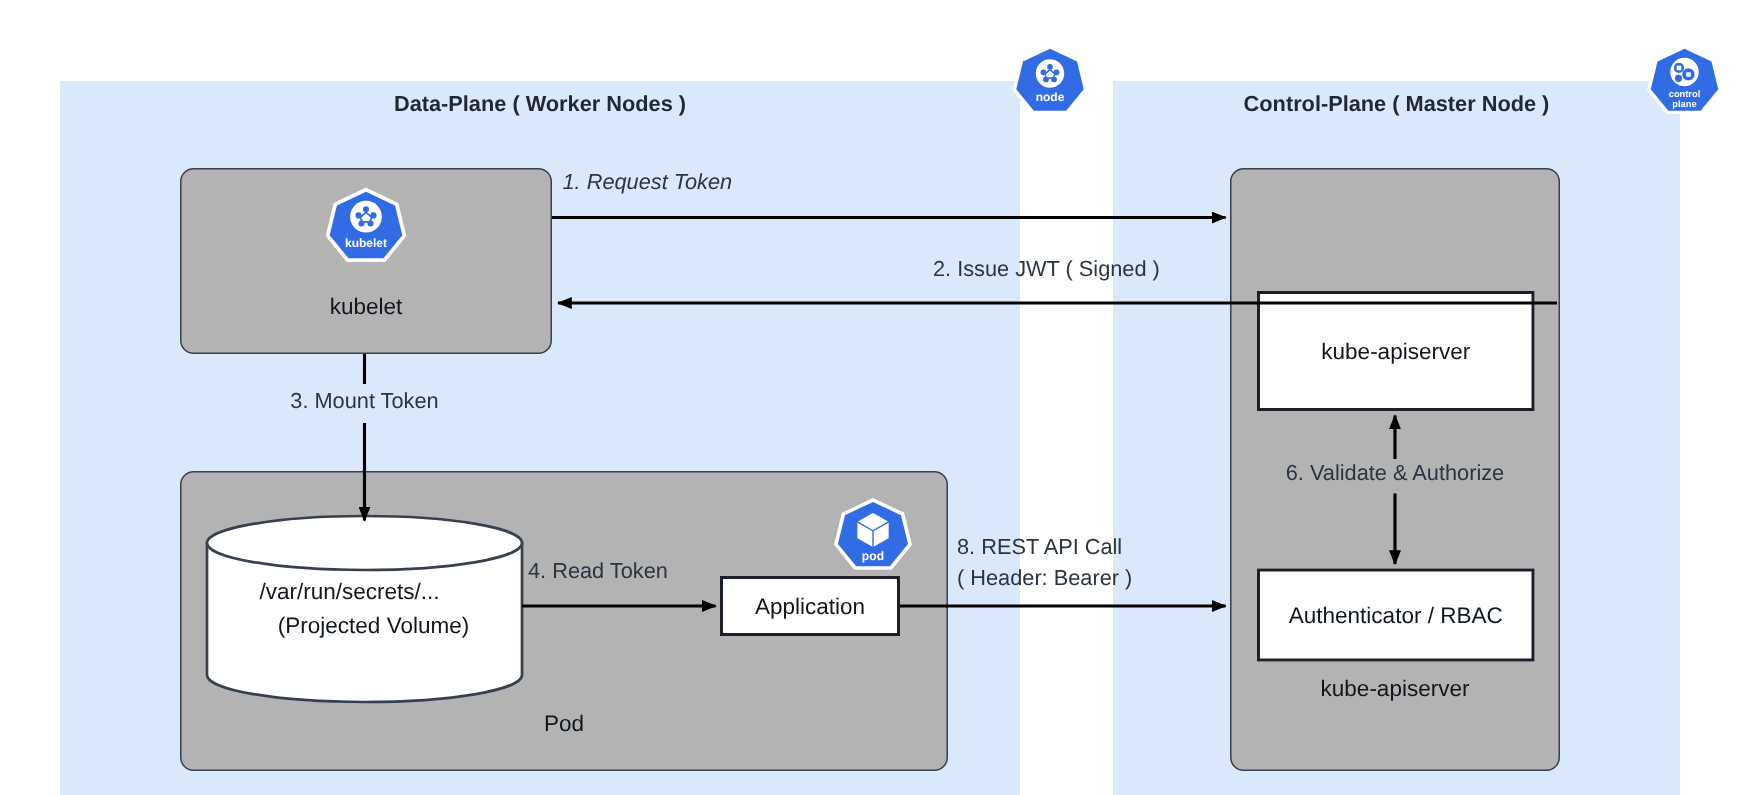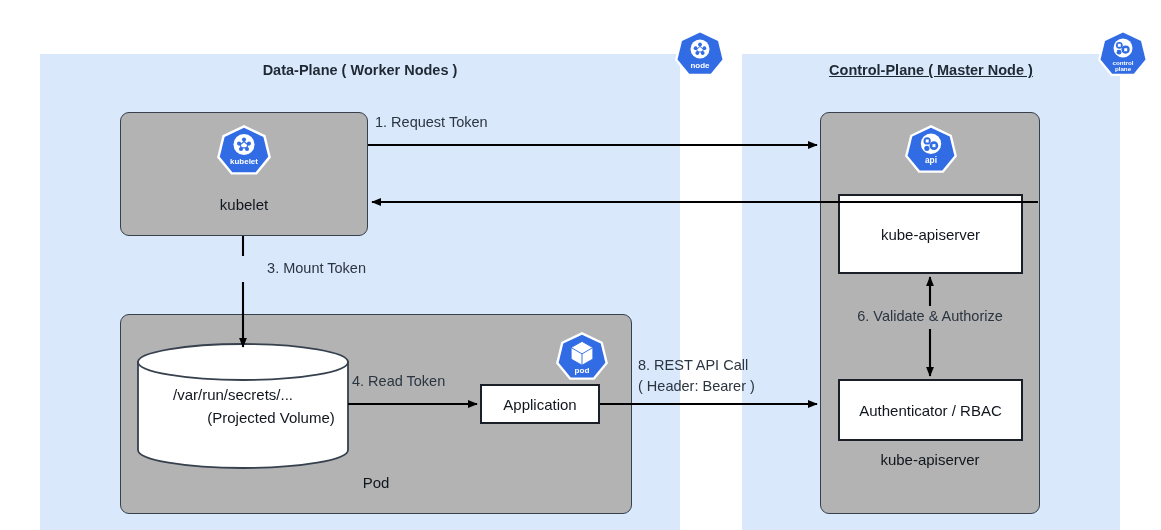--- a/index.html
+++ b/index.html
@@ -35,21 +35,21 @@
 </style>
 </head>
 <body>
 
 <div id="canvas">
 
   <div class="panel" style="left:40px;top:30px;width:640px;height:480px;"></div>
   <div class="panel" style="left:742px;top:30px;width:378px;height:480px;"></div>
 
   <div class="panel-title" style="left:40px;top:38px;width:640px;">Data-Plane ( Worker Nodes )</div>
-  <div class="panel-title" style="left:742px;top:38px;width:378px;text-decoration:underline;">Control-Plane ( Master Node )</div>
+  <div class="panel-title" style="left:742px;top:38px;width:378px;">Control-Plane ( Master Node )</div>
 
   <div class="gbox" style="left:120px;top:88px;width:248px;height:124px;"></div>
   <div class="gbox-label" style="left:120px;top:172px;width:248px;">kubelet</div>
 
   <div class="gbox" style="left:120px;top:290px;width:512px;height:200px;"></div>
   <div class="gbox-label" style="left:120px;top:450px;width:512px;">Pod</div>
 
   <div class="gbox" style="left:820px;top:88px;width:220px;height:402px;"></div>
   <div class="gbox-label" style="left:820px;top:427px;width:220px;">kube-apiserver</div>
 
@@ -59,21 +59,21 @@
 
   <div class="wbox" style="left:480px;top:360px;width:120px;height:40px;">Application</div>
 
   <svg class="lines" style="z-index:2;">
     <g fill="#ffffff" stroke="#36414d" stroke-width="1.8">
       <path d="M138,338 L138,426 A105,18 0 0 0 348,426 L348,338 Z"></path>
       <ellipse cx="243" cy="338" rx="105" ry="18"></ellipse>
     </g>
   </svg>
   <div class="gbox-label" style="left:138px;top:362px;width:190px;z-index:3;">/var/run/secrets/...</div>
-  <div class="gbox-label" style="left:156px;top:385px;width:230px;z-index:3;">(Projected Volume)</div>
+  <div class="gbox-label" style="left:134px;top:385px;width:230px;z-index:3;">(Projected Volume)</div>
 
   <svg class="lines" style="z-index:4;">
     <defs>
       <marker id="arrowhead" markerWidth="10" markerHeight="8" refX="9.2" refY="4" orient="auto" markerUnits="userSpaceOnUse">
         <path d="M0,0 L10,4 L0,8 Z" fill="#000000"></path>
       </marker>
     </defs>
     <g stroke="#000000" stroke-width="2.1" fill="none">
 
       <line x1="368" y1="121" x2="817" y2="121" marker-end="url(#arrowhead)"></line>
@@ -85,22 +85,23 @@
 
       <line x1="348" y1="380" x2="477" y2="380" marker-end="url(#arrowhead)"></line>
 
       <line x1="600" y1="380" x2="817" y2="380" marker-end="url(#arrowhead)"></line>
 
       <line x1="930" y1="282" x2="930" y2="253" marker-end="url(#arrowhead)"></line>
       <line x1="930" y1="305" x2="930" y2="352" marker-end="url(#arrowhead)"></line>
     </g>
   </svg>
 
-  <div class="edge-label" style="left:375px;top:89px;">1. Request Token</div>
-  <div class="edge-label" style="left:120px;top:235px;width:246px;text-align:right;">3. Mount Token</div>
+  <div class="edge-label" style="left:375px;top:89px;font-style:italic;">1. Request Token</div>
+  <div class="edge-label" style="left:622px;top:147px;">2. Issue JWT ( Signed )</div>
+  <div class="edge-label" style="left:120px;top:235px;width:246px;text-align:center;">3. Mount Token</div>
   <div class="edge-label" style="left:352px;top:348px;">4. Read Token</div>
   <div class="edge-label two" style="left:638px;top:331px;">
     <div>8. REST API Call</div>
     <div>( Header: Bearer )</div>
   </div>
   <div class="edge-label" style="left:820px;top:283px;width:220px;text-align:center;">6. Validate &amp; Authorize</div>
 
   <div class="badge" style="left:675px;top:5px;z-index:6;">
     <svg width="50" height="52" viewBox="0 0 50 52">
       <polygon points="25,1 45,10.5 50,31 37,47 13,47 0,31 5,10.5" fill="#ffffff"></polygon>
@@ -158,29 +159,14 @@
       <polygon points="25,3.5 43,12 47.5,30.5 35.8,44.8 14.2,44.8 2.5,30.5 7,12" fill="#326ce5"></polygon>
       <g fill="#ffffff" stroke="#326ce5" stroke-width="0.9">
         <polygon points="25,10 35.5,16 35.5,27 25,33 14.5,27 14.5,16"></polygon>
       </g>
       <path d="M25,10 L35.5,16 L25,22 L14.5,16 Z" fill="#ffffff" stroke="#326ce5" stroke-width="0.9"></path>
       <path d="M25,22 L25,33" stroke="#326ce5" stroke-width="0.9" fill="none"></path>
       <text x="25" y="40.5" font-family="'Liberation Sans',sans-serif" font-size="7.8" font-weight="bold" fill="#ffffff" text-anchor="middle">pod</text>
     </svg>
   </div>
 
-  <div class="badge" style="left:905px;top:100px;z-index:6;">
-    <svg width="52" height="54" viewBox="0 0 50 52">
-      <polygon points="25,1 45,10.5 50,31 37,47 13,47 0,31 5,10.5" fill="#ffffff"></polygon>
-      <polygon points="25,3.5 43,12 47.5,30.5 35.8,44.8 14.2,44.8 2.5,30.5 7,12" fill="#326ce5"></polygon>
-      <circle cx="25" cy="19" r="9.8" fill="#ffffff"></circle>
-      <g fill="#326ce5">
-        <circle cx="21.3" cy="16.3" r="3.5"></circle>
-        <circle cx="27.8" cy="20.8" r="4.2"></circle>
-        <circle cx="21.0" cy="23.4" r="2.5"></circle>
-        <rect x="19.9" y="14.9" width="2.9" height="2.9" fill="#ffffff"></rect>
-        <rect x="26.4" y="19.4" width="2.9" height="2.9" fill="#ffffff"></rect>
-      </g>
-      <text x="25" y="38" font-family="'Liberation Sans',sans-serif" font-size="8" font-weight="bold" fill="#ffffff" text-anchor="middle">api</text>
-    </svg>
-  </div>
 
 </div>
 
 </body></html>

